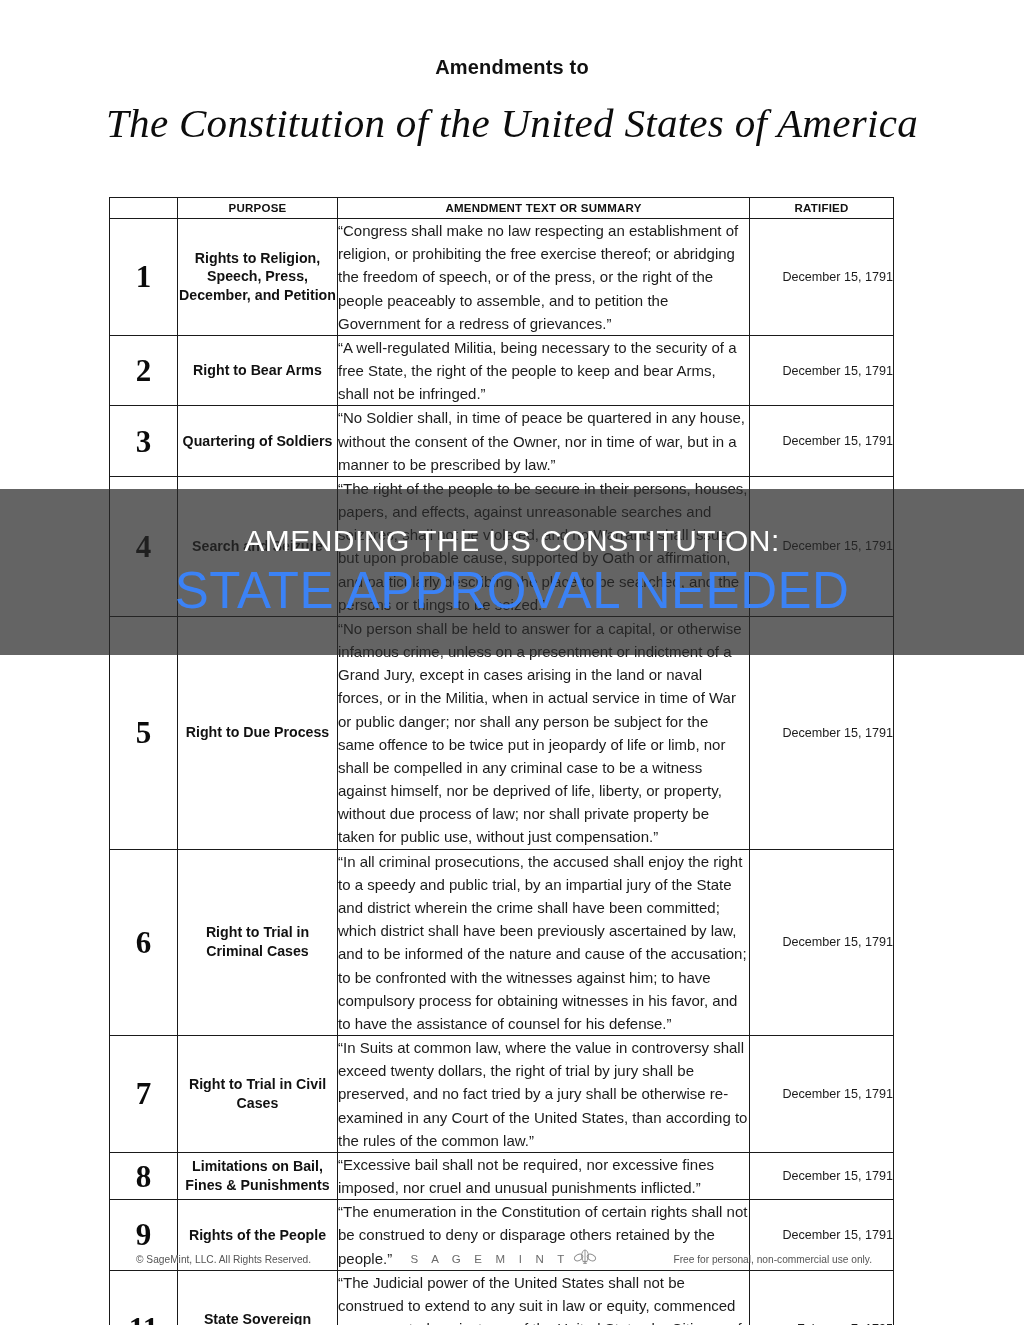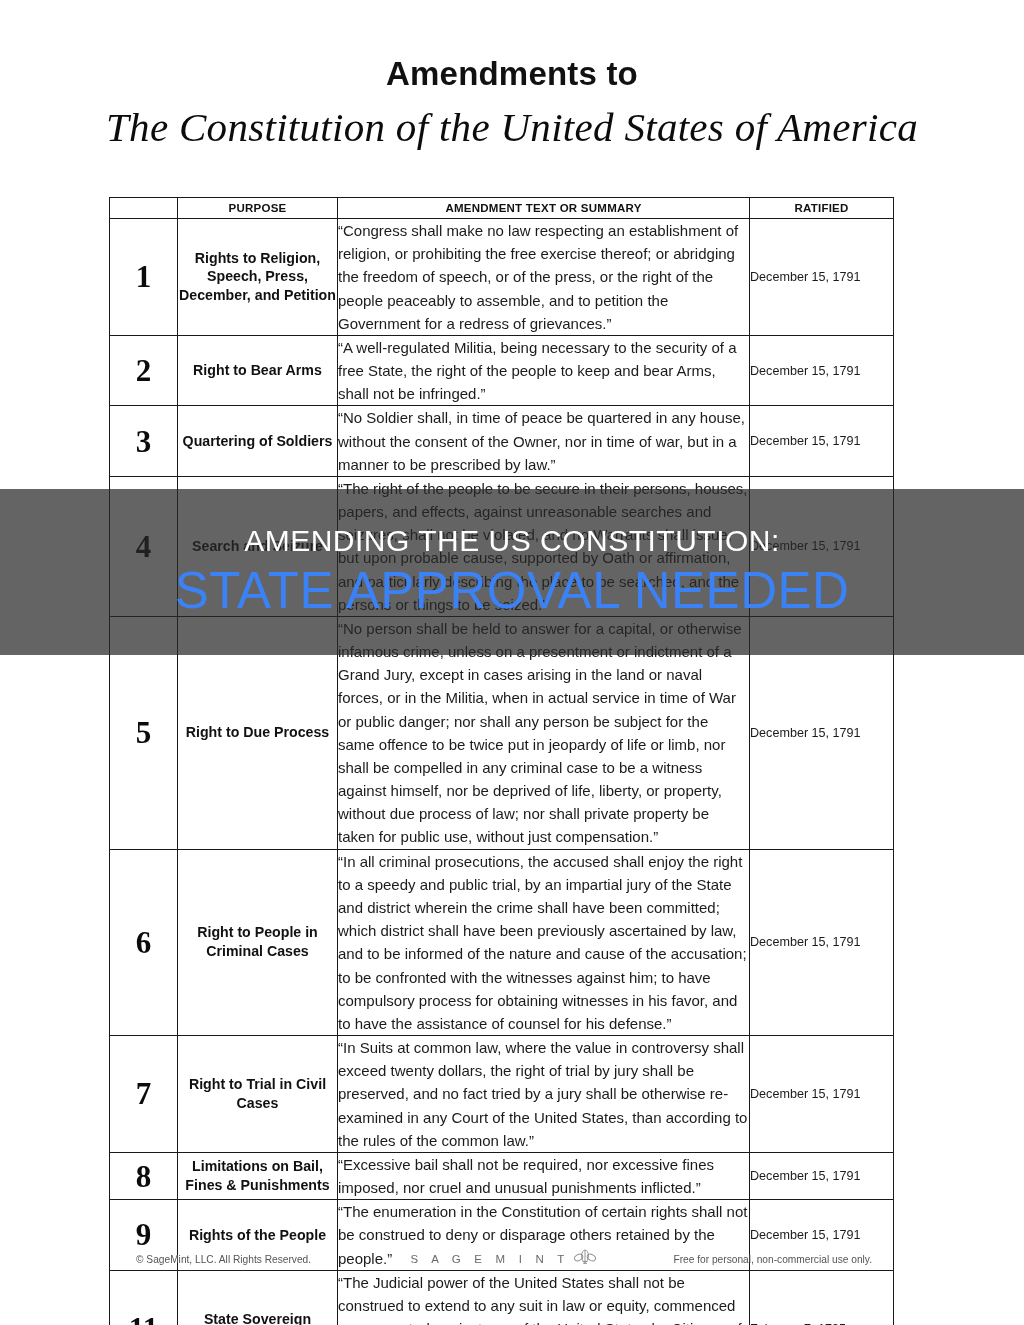--- a/index.html
+++ b/index.html
@@ -16,31 +16,31 @@
   }
 
   
   .title-block {
     text-align: center;
     padding-top: 56px;
   }
   .title-line1 {
     font-family: "Liberation Sans", sans-serif;
     font-weight: bold;
-    font-size: 33px;
+    font-size: 20px;
     letter-spacing: 0.2px;
     color: #111;
     line-height: 1.1;
   }
   .title-line2 {
     font-family: "Liberation Serif", "DejaVu Serif", serif;
     font-style: italic;
     font-size: 41px;
     color: #0c0c0c;
-    margin-top: 13px;
+    margin-top: 23px;
     letter-spacing: 0.3px;
     line-height: 1.12;
     text-align: center;
   }
 
   
   .table-wrap {
     position: absolute;
     left: 109px;
     top: 197px;
@@ -91,21 +91,21 @@
   }
   td.atext {
     font-size: 15px;
     line-height: 1.545;
     color: #1b1b1b;
     padding: 5px 9px 5px 8px;
     text-align: left;
     vertical-align: middle;
   }
   td.ratified {
-    text-align: left;
+    text-align: right;
     font-size: 12.6px;
     color: #1b1b1b;
   }
 
   
   .footer {
     position: absolute;
     left: 0; right: 16px;
     top: 1245px;
     height: 28px;
@@ -221,21 +221,21 @@
           <td class="ratified">December 15, 1791</td>
         </tr>
         <tr>
           <td class="num">5</td>
           <td class="purpose">Right to Due Process</td>
           <td class="atext">“No person shall be held to answer for a capital, or otherwise infamous crime, unless on a presentment or indictment of a Grand Jury, except in cases arising in the land or naval forces, or in the Militia, when in actual service in time of War or public danger; nor shall any person be subject for the same offence to be twice put in jeopardy of life or limb, nor shall be compelled in any criminal case to be a witness against himself, nor be deprived of life, liberty, or property, without due process of law; nor shall private property be taken for public use, without just compensation.”</td>
           <td class="ratified">December 15, 1791</td>
         </tr>
         <tr>
           <td class="num">6</td>
-          <td class="purpose">Right to People in Criminal Cases</td>
+          <td class="purpose">Right to Trial in Criminal Cases</td>
           <td class="atext">“In all criminal prosecutions, the accused shall enjoy the right to a speedy and public trial, by an impartial jury of the State and district wherein the crime shall have been committed; which district shall have been previously ascertained by law, and to be informed of the nature and cause of the accusation; to be confronted with the witnesses against him; to have compulsory process for obtaining witnesses in his favor, and to have the assistance of counsel for his defense.”</td>
           <td class="ratified">December 15, 1791</td>
         </tr>
         <tr>
           <td class="num">7</td>
           <td class="purpose">Right to Trial in Civil Cases</td>
           <td class="atext">“In Suits at common law, where the value in controversy shall exceed twenty dollars, the right of trial by jury shall be preserved, and no fact tried by a jury shall be otherwise re-examined in any Court of the United States, than according to the rules of the common law.”</td>
           <td class="ratified">December 15, 1791</td>
         </tr>
         <tr>

